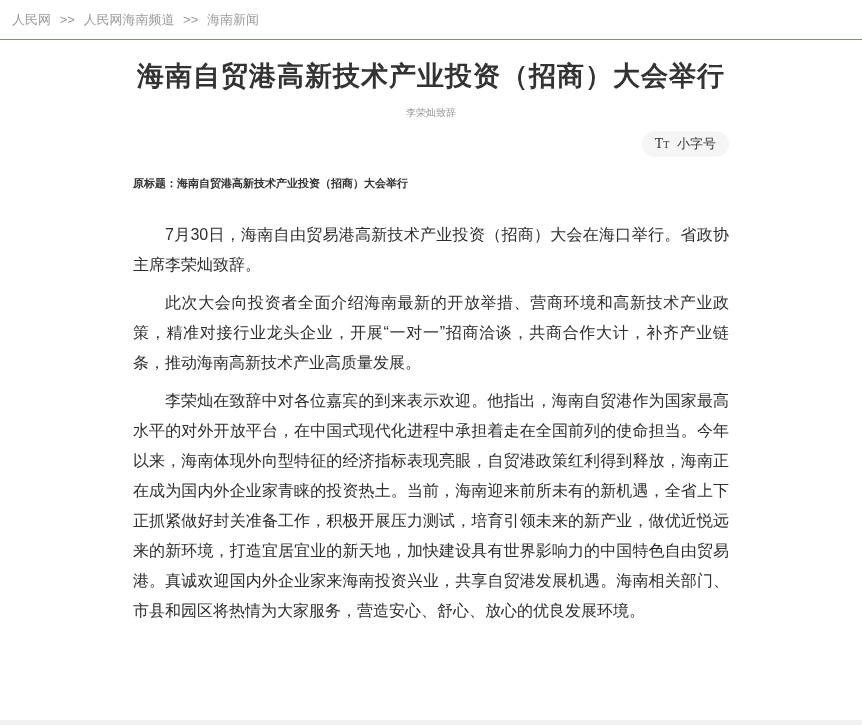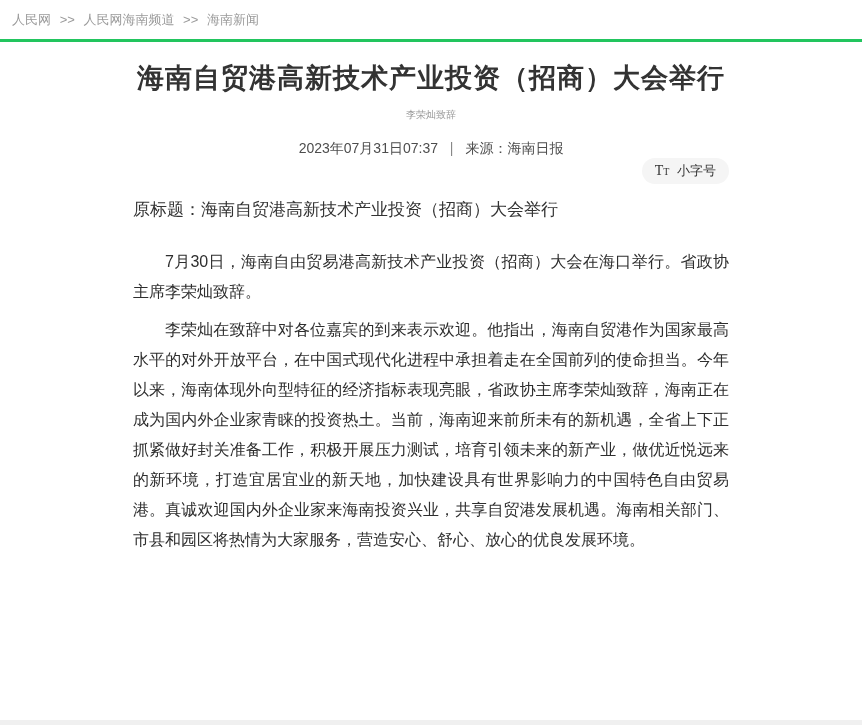--- a/index.html
+++ b/index.html
@@ -9,40 +9,40 @@
     background: #ffffff;
     font-family: "Liberation Sans", "DejaVu Sans", sans-serif;
     color: #333;
     position: relative;
     overflow: hidden;
   }
   .breadcrumb {
     padding: 11px 12px 10px 12px;
     font-size: 13px;
     color: #9a9a9a;
-    border-bottom: 3px solid #22c55e;
+    border-bottom: 1px solid #22c55e;
   }
   .breadcrumb a { color: #9a9a9a; text-decoration: none; cursor: pointer; }
   .crumb-sep { margin: 0 5px; color: #9a9a9a; }
   .page-header { text-align: center; }
   h1.title {
     font-size: 27px;
     font-weight: 700;
     color: #333;
     margin: 20px 60px 0 60px;
     letter-spacing: 1px;
     line-height: 1.25;
   }
   .subtitle { font-size: 10px; color: #999; margin-top: 12px; }
   .meta { font-size: 14px; color: #4d4d4d; margin-top: 18px; }
   .meta a { color: #4d4d4d; text-decoration: none; cursor: pointer; }
   .meta-sep { margin: 0 8px; color: #888; }
   .toolbar {
     width: 596px;
-    margin: 0 auto 0 auto;
+    margin: 11px auto 0 auto;
     text-align: right;
     height: 28px;
     text-decoration: underline;
   }
   .pill-btn {
     background: #f5f5f5;
     border: none;
     border-radius: 14px;
     padding: 4px 13px;
     font-size: 13px;
@@ -54,24 +54,25 @@
   .t-icon { margin-right: 4px; }
   .t-big { font-family: "Liberation Serif", "DejaVu Serif", serif; font-size: 14px; }
   .t-small { font-family: "Liberation Serif", "DejaVu Serif", serif; font-size: 10px; }
   .article {
     width: 596px;
     margin: 10px auto 0 auto;
     font-size: 16px;
     color: #2e2e2e;
   }
   .original-title {
-    font-size: 17px;
+    font-size: 11px;
     line-height: 28px;
     margin: 0 0 23px 0;
     color: #333;
+    font-weight: bold;
   }
   .body-p {
     line-height: 30px;
     margin: 8px 0 3px 0;
     text-indent: 2em;
     text-align: justify;
   }
   .footer-strip {
     position: absolute;
     left: 0; bottom: 0;
@@ -86,34 +87,30 @@
   <a>人民网</a>
   <span class="crumb-sep">&gt;&gt;</span>
   <a>人民网海南频道</a>
   <span class="crumb-sep">&gt;&gt;</span>
   <a>海南新闻</a>
 </div>
 
 <div class="page-header">
   <h1 class="title">海南自贸港高新技术产业投资（招商）大会举行</h1>
   <div class="subtitle">李荣灿致辞</div>
-  <div class="meta">
-    <span>2023年07月31日07:37</span>
-    <span class="meta-sep">|</span>
-    <span>来源：</span><a>海南日报</a>
-  </div>
 </div>
 
 <div class="toolbar">
   <button class="pill-btn">
     <span class="t-icon"><span class="t-big">T</span><span class="t-small">T</span></span>
     <span>小字号</span>
   </button>
 </div>
 
 <div class="article">
   <p class="original-title"><span>原标题：</span><span>海南自贸港高新技术产业投资（招商）大会举行</span></p>
   <p class="body-p">7月30日，海南自由贸易港高新技术产业投资（招商）大会在海口举行。省政协主席李荣灿致辞。</p>
-  <p class="body-p">李荣灿在致辞中对各位嘉宾的到来表示欢迎。他指出，海南自贸港作为国家最高水平的对外开放平台，在中国式现代化进程中承担着走在全国前列的使命担当。今年以来，海南体现外向型特征的经济指标表现亮眼，省政协主席李荣灿致辞，海南正在成为国内外企业家青睐的投资热土。当前，海南迎来前所未有的新机遇，全省上下正抓紧做好封关准备工作，积极开展压力测试，培育引领未来的新产业，做优近悦远来的新环境，打造宜居宜业的新天地，加快建设具有世界影响力的中国特色自由贸易港。真诚欢迎国内外企业家来海南投资兴业，共享自贸港发展机遇。海南相关部门、市县和园区将热情为大家服务，营造安心、舒心、放心的优良发展环境。</p>
+  <p class="body-p">此次大会向投资者全面介绍海南最新的开放举措、营商环境和高新技术产业政策，精准对接行业龙头企业，开展“一对一”招商洽谈，共商合作大计，补齐产业链条，推动海南高新技术产业高质量发展。</p>
+  <p class="body-p">李荣灿在致辞中对各位嘉宾的到来表示欢迎。他指出，海南自贸港作为国家最高水平的对外开放平台，在中国式现代化进程中承担着走在全国前列的使命担当。今年以来，海南体现外向型特征的经济指标表现亮眼，自贸港政策红利得到释放，海南正在成为国内外企业家青睐的投资热土。当前，海南迎来前所未有的新机遇，全省上下正抓紧做好封关准备工作，积极开展压力测试，培育引领未来的新产业，做优近悦远来的新环境，打造宜居宜业的新天地，加快建设具有世界影响力的中国特色自由贸易港。真诚欢迎国内外企业家来海南投资兴业，共享自贸港发展机遇。海南相关部门、市县和园区将热情为大家服务，营造安心、舒心、放心的优良发展环境。</p>
 
 </div>
 
 <div class="footer-strip"></div>
 
 </body></html>

